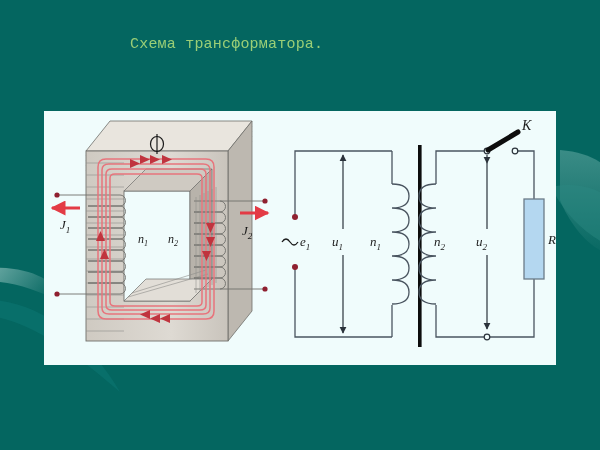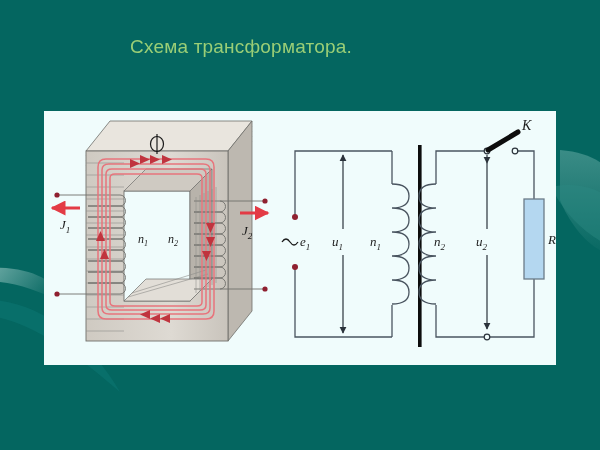--- a/index.html
+++ b/index.html
@@ -25,24 +25,24 @@
     position: absolute;
     left: 0; top: 0;
     width: 600px; height: 450px;
     pointer-events: none;
   }
   #slide-title {
     position: absolute;
     left: 130px;
     top: 36px;
     width: 420px;
-    font-size: 19px;
+    font-size: 15px;
     letter-spacing: 0.2px;
     color: #9ace76;
-    font-family: Liberation Sans, sans-serif;
+    font-family: Liberation Mono, monospace;
     white-space: nowrap;
   }
   #figure-panel {
     position: absolute;
     left: 44px;
     top: 111px;
     width: 512px;
     height: 254px;
     background: #f0fcfc;
     overflow: hidden;

